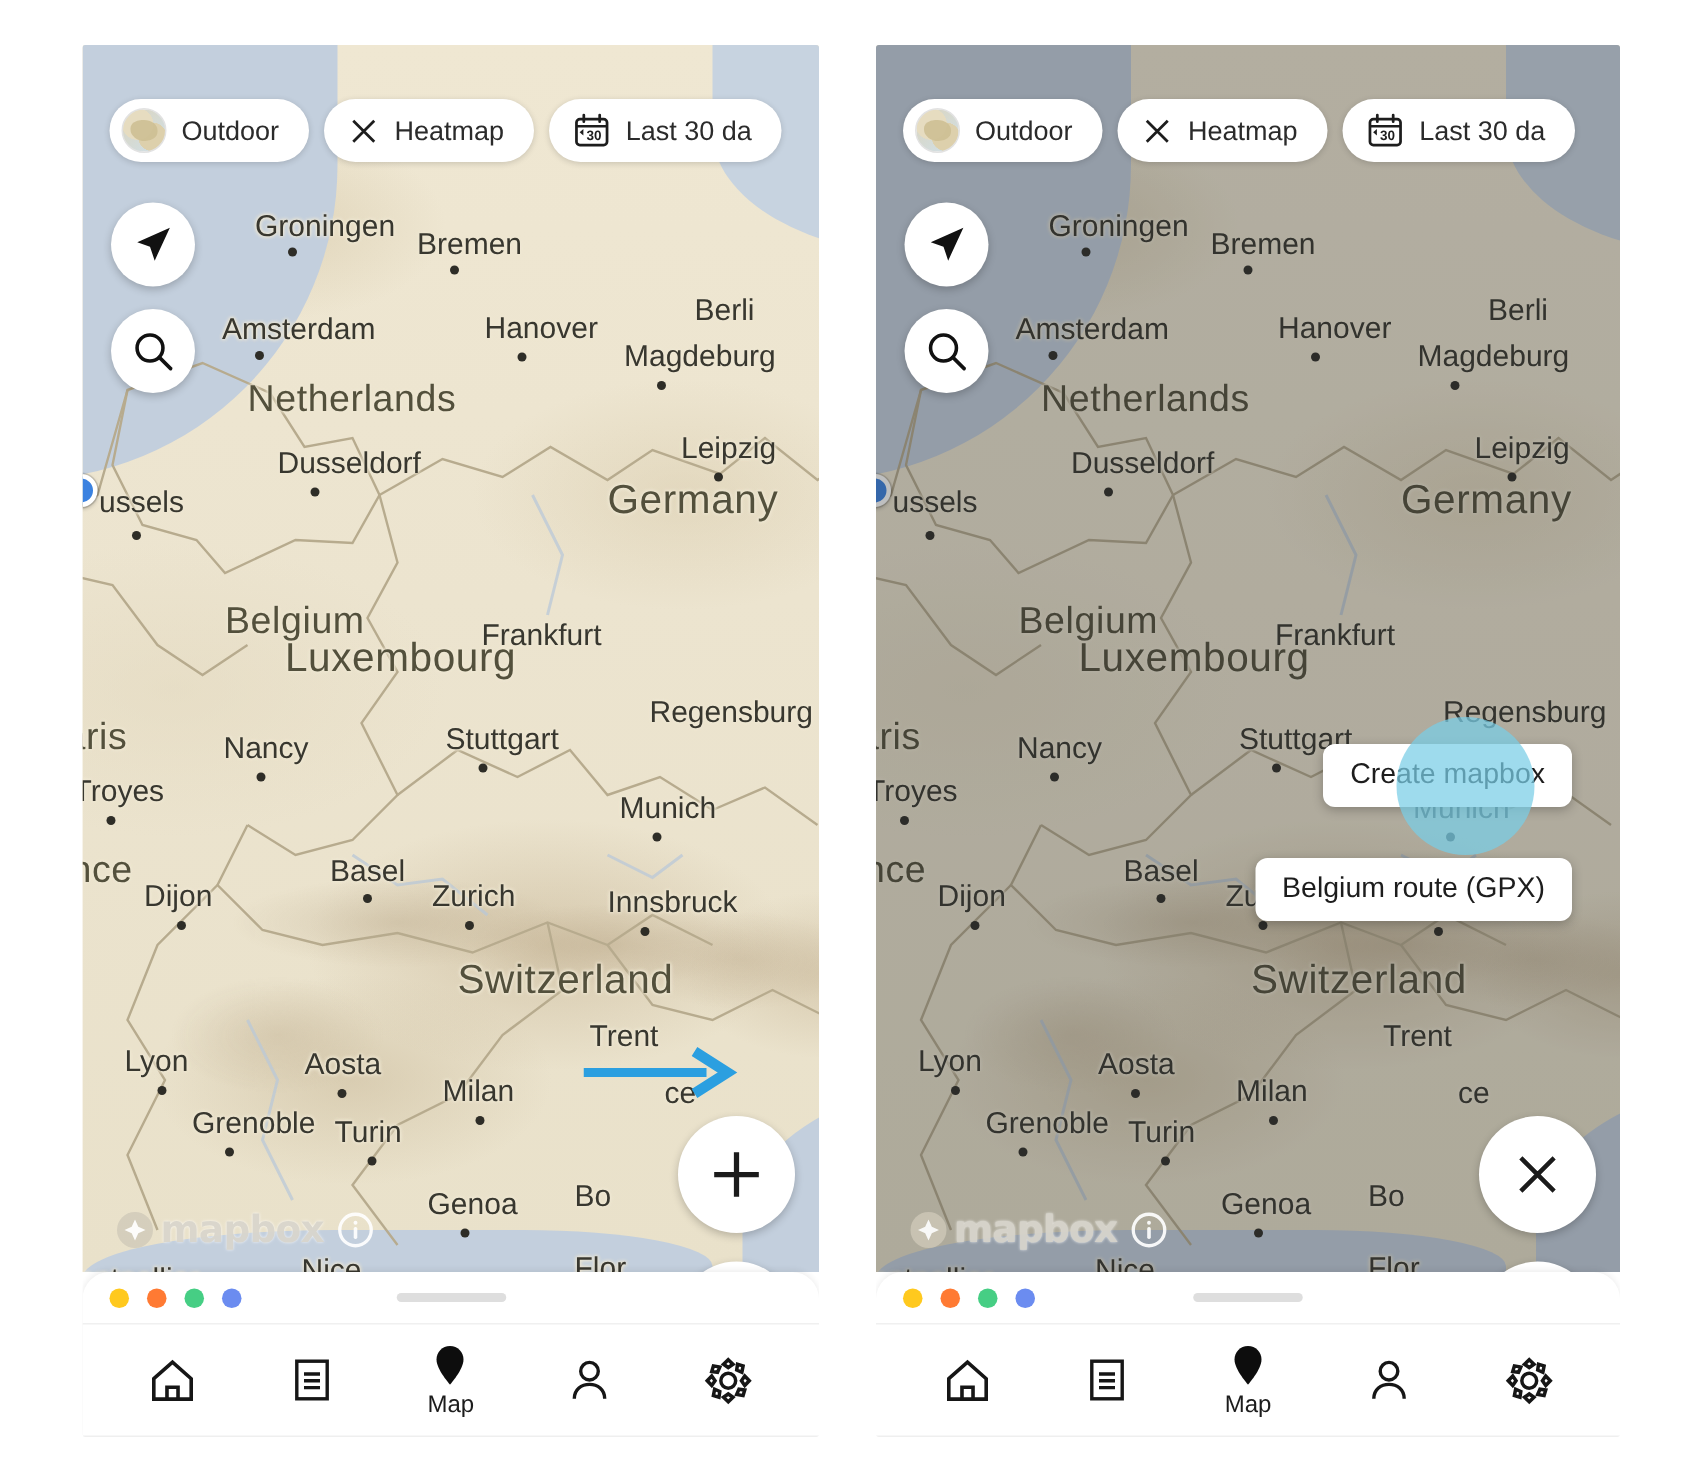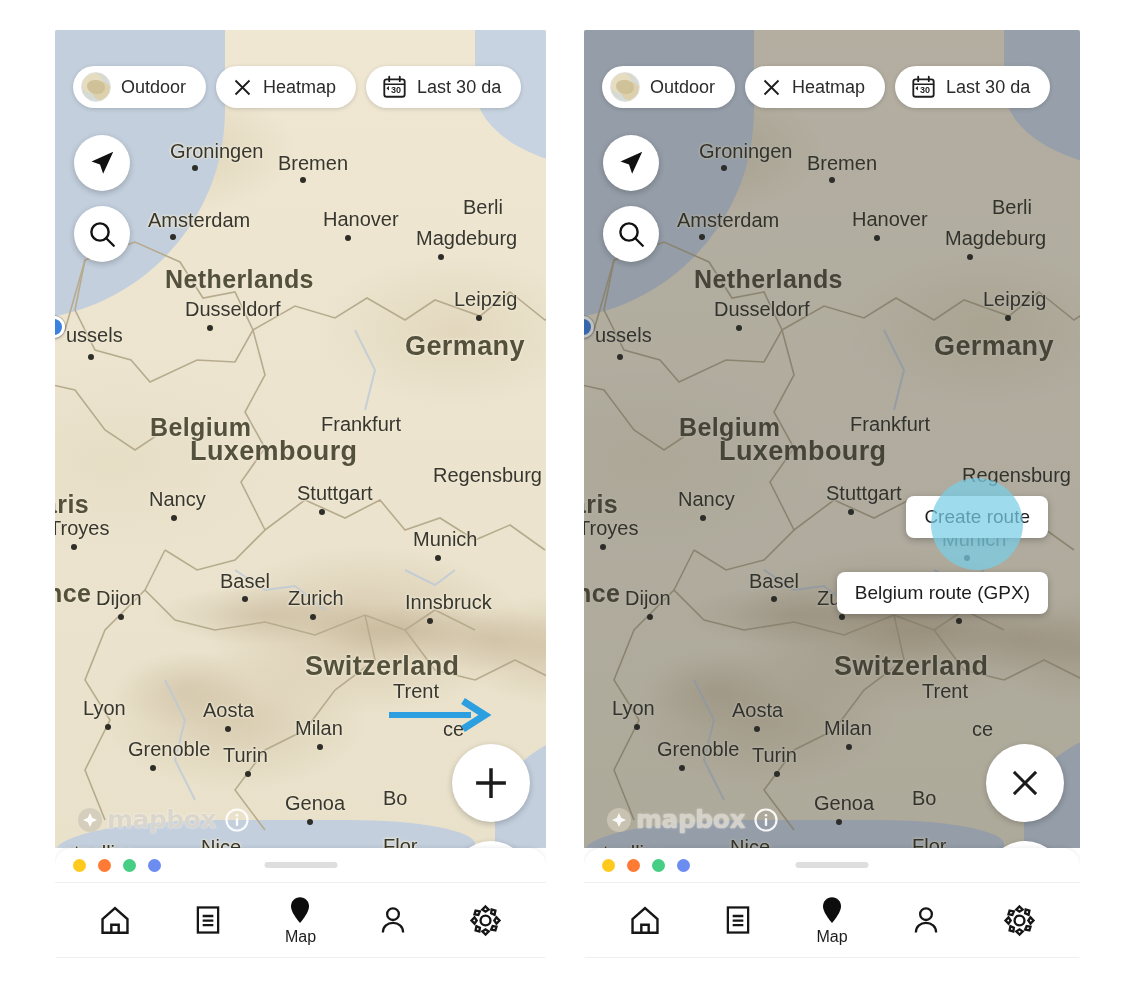--- a/index.html
+++ b/index.html
@@ -81,21 +81,21 @@
   .border-svg { position:absolute; inset:0; }
 
   
   .lbl {
     position:absolute; white-space:nowrap;
     color:#3b3a33;
     text-shadow: 0 0 3px #efe8d4, 0 0 3px #efe8d4, 0 0 2px #efe8d4;
     pointer-events:none;
   }
   .lbl.country {
-    color:#53503c; font-weight:700; letter-spacing:.4px;margin-top:13px;
+    color:#53503c; font-weight:400; letter-spacing:.4px;
   }
   .lbl.city { color:#38372f; font-weight:400; }
   .dot-city {
     position:absolute; width:6px; height:6px; border-radius:50%;
     background:#2e2d27;
   }
 
   
   .loc-puck {
     position:absolute; width:22px; height:22px; border-radius:50%;
@@ -587,21 +587,21 @@
       </svg>
     </div>
     <div class="fab big fab-book">
       <svg width="34" height="34" viewBox="0 0 24 24">
         <path d="M6 2.8 H18 V21.6 L12 16.1 L6 21.6 Z" fill="none" stroke="#1b1b1b" stroke-width="1.9" stroke-linejoin="miter"></path>
       </svg>
     </div>
 
     <div class="tap-circle" style="left:347px; top:448px;"></div>
     <div class="menu menu-create">
-      <div class="menu-item">Create route</div>
+      <div class="menu-item">Create mapbox</div>
     </div>
     <div class="menu menu-import">
       <div class="menu-item">Belgium route (GPX)</div>
     </div>
 
     <div class="sheet">
       <div class="sheet-top">
         <div class="dots" id="dots-right">
             <div class="dot" style="background: rgb(255, 201, 30);"></div>
             <div class="dot" style="background: rgb(255, 122, 51);"></div>

